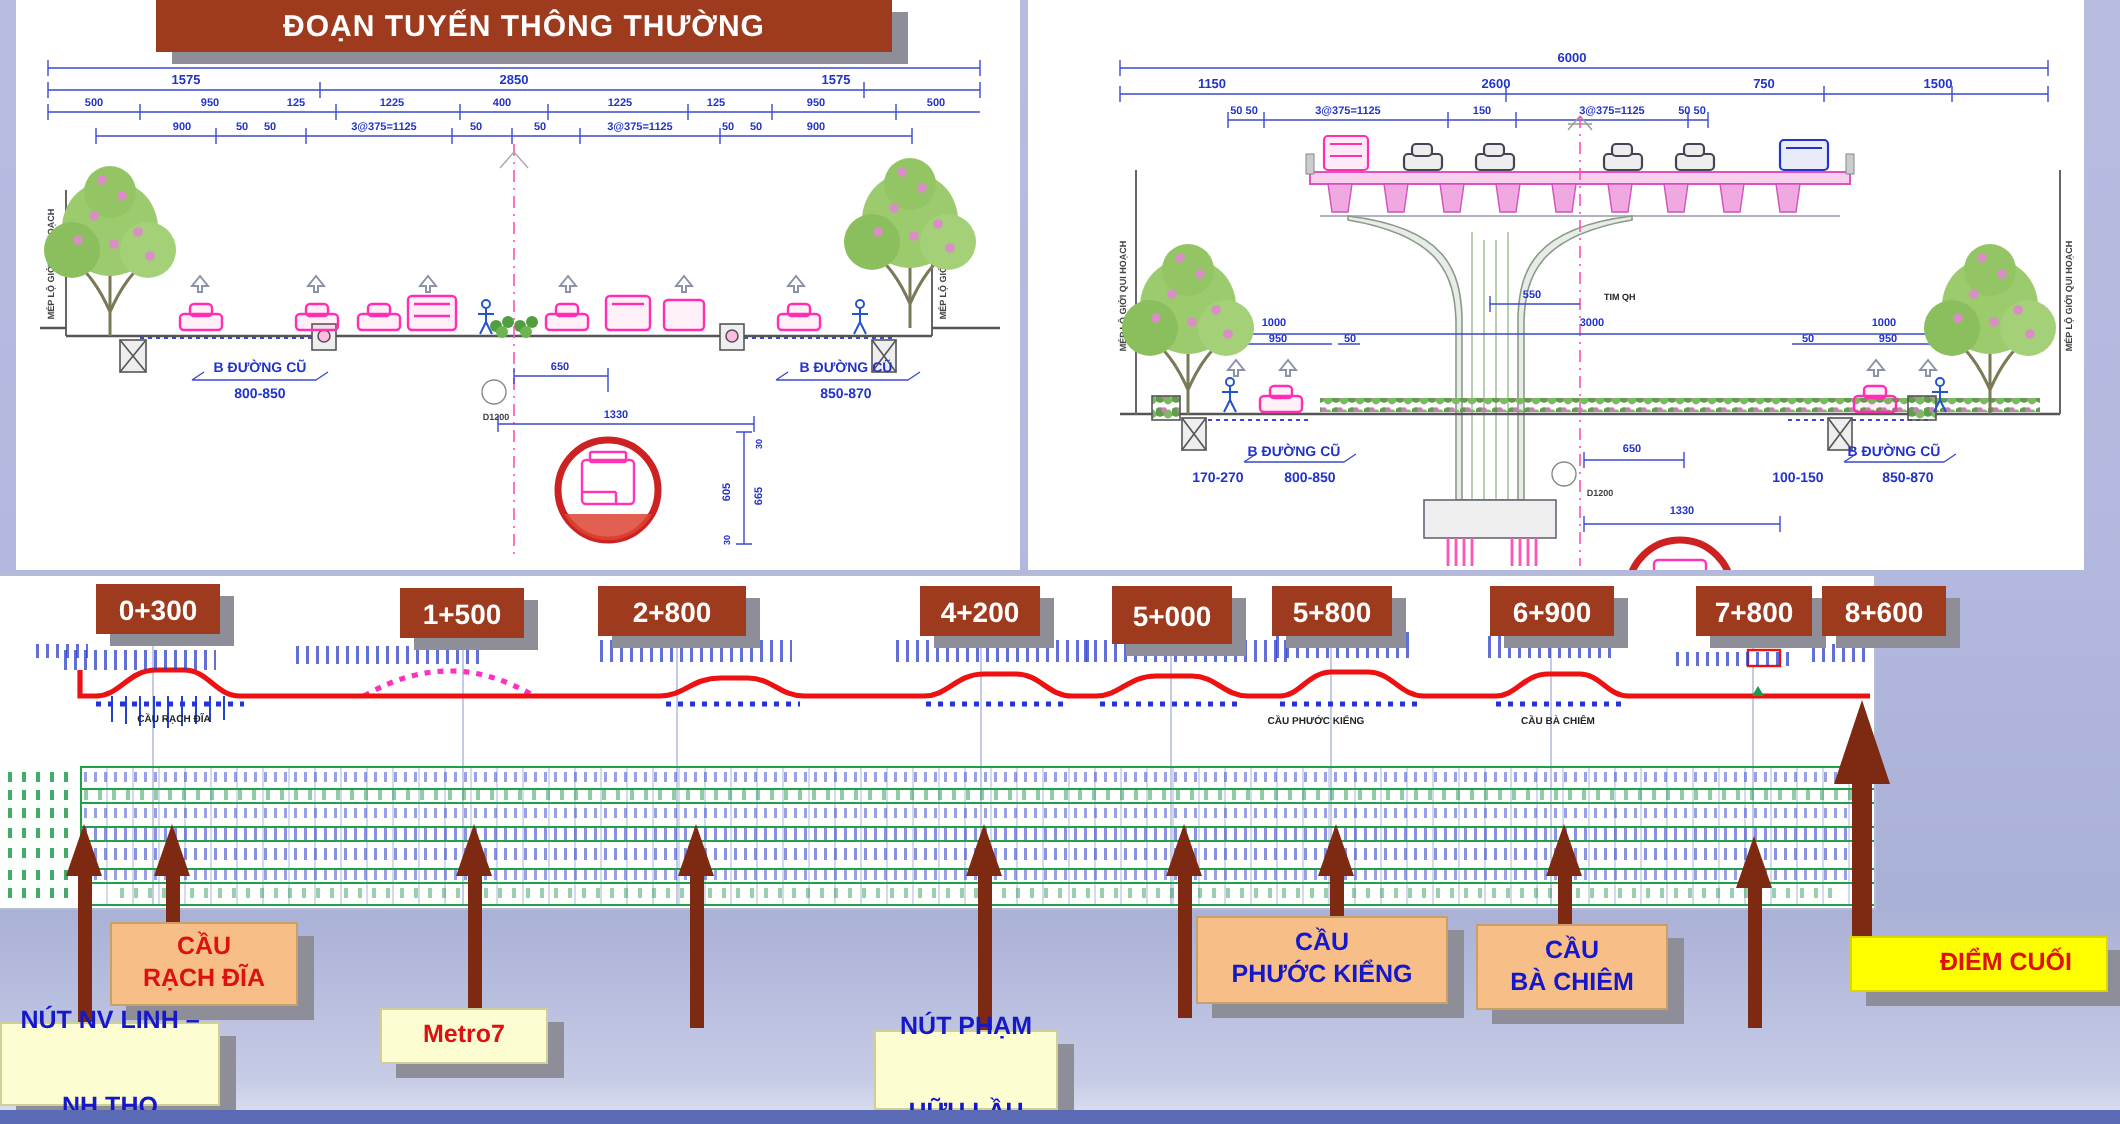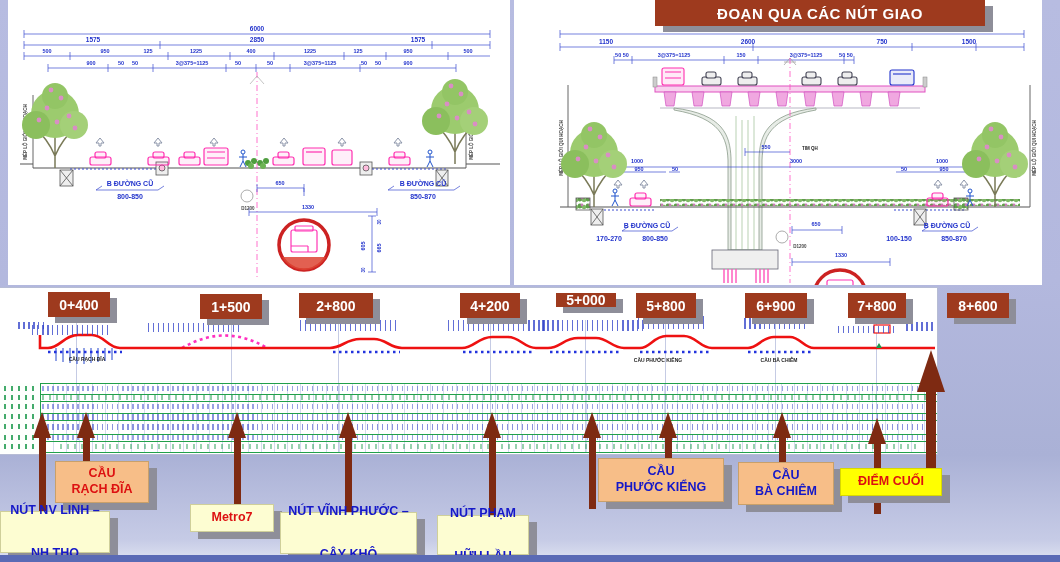--- a/index.html
+++ b/index.html
@@ -179,20 +179,23 @@
 
       <g stroke="#3a4ad0" stroke-width="0.7" fill="none">
           <path d="M88,190 l6,-4 M88,190 H150 M150,190 l6,-4 M380,190 l6,-4 M380,190 H446 M446,190 l6,-4"></path>
         </g>
       <text class="lbl" x="122" y="186">B ĐƯỜNG CŨ</text>
       <text class="lbl" x="122" y="199">800-850</text>
       <text class="lbl" x="415" y="186">B ĐƯỜNG CŨ</text>
       <text class="lbl" x="415" y="199">850-870</text>
     </svg>
   </div>
+  <div class="hdr" style="left:78px;top:0;width:368px;height:26px;">
+      <span>ĐOẠN TUYẾN THÔNG THƯỜNG</span>
+    </div>
 
   <div class="panel" style="left:514px;top:0;width:528px;height:285px;">
     <svg width="528" height="285" viewBox="0 0 528 285">
       <defs>
         <pattern id="hedgeP" width="8" height="7" patternUnits="userSpaceOnUse">
           <circle cx="2" cy="3" r="2.4" fill="#5f9e4a"></circle>
             <circle cx="6" cy="4" r="2.2" fill="#7db963"></circle>
             <circle cx="4" cy="2" r="1.4" fill="#c87fb4"></circle>
         </pattern>
       </defs>
@@ -341,23 +344,20 @@
       <circle cx="268" cy="237" r="6" stroke="#888" fill="none" stroke-width="0.7"></circle>
       <text class="dims" x="302" y="226">650</text>
       <text style="font-size:4.5px;fill:#444;text-anchor:middle" x="286" y="248">D1200</text>
       <text class="dims" x="327" y="257">1330</text>
       <g>
         <circle cx="326" cy="296" r="26" fill="#fff" stroke="#cc2222" stroke-width="3.5"></circle>
         <rect x="313" y="280" width="26" height="12" rx="2" stroke="#ff35b5" fill="none" stroke-width="1.2"></rect>
       </g>
     </svg>
   </div>
-  <div class="hdr" style="left:655px;top:0;width:330px;height:26px;">
-      <span>ĐOẠN QUA CÁC NÚT GIAO</span>
-    </div>
 
   <div class="panel" style="left:0;top:287px;width:937px;height:166px;border:1px solid #b6bcd4;border-left:none;"></div>
 
   <div class="vline" style="left:76px;top:320px;height:132px;"></div>
   <div class="vline" style="left:231px;top:320px;height:132px;"></div>
   <div class="vline" style="left:338px;top:320px;height:132px;"></div>
   <div class="vline" style="left:490px;top:320px;height:132px;"></div>
   <div class="vline" style="left:585px;top:320px;height:132px;"></div>
   <div class="vline" style="left:665px;top:320px;height:132px;"></div>
   <div class="vline" style="left:775px;top:320px;height:132px;"></div>
@@ -417,44 +417,44 @@
     <div class="micro" style="left:42px;top:3px;width:893px;height:5px;opacity:.65;"></div>
     <div class="microg" style="left:42px;top:12px;width:893px;height:5px;opacity:.6;"></div>
     <div class="micro" style="left:42px;top:21px;width:893px;height:5px;opacity:.65;"></div>
     <div class="micro" style="left:42px;top:31px;width:893px;height:6px;opacity:.75;"></div>
     <div class="micro" style="left:42px;top:41px;width:893px;height:6px;opacity:.75;"></div>
     <div class="micro" style="left:42px;top:52px;width:893px;height:5px;opacity:.65;"></div>
     <div class="microg" style="left:60px;top:61px;width:860px;height:5px;opacity:.55;"></div>
   </div>
 
   <div class="stn" style="left:48px;top:292px;width:62px;height:25px;">
-      <span>0+400</span>
+      <span>0+300</span>
     </div>
   <div class="stn" style="left:200px;top:294px;width:62px;height:25px;">
       <span>1+500</span>
     </div>
   <div class="stn" style="left:299px;top:293px;width:74px;height:25px;">
       <span>2+800</span>
     </div>
   <div class="stn" style="left:460px;top:293px;width:60px;height:25px;text-align:center;">
       <span>4+200</span>
     </div>
-  <div class="stn" style="left:556px;top:293px;width:60px;height:14px;">
+  <div class="stn" style="left:556px;top:293px;width:60px;height:29px;">
       <span>5+000</span>
     </div>
   <div class="stn" style="left:636px;top:293px;width:60px;height:25px;">
       <span>5+800</span>
     </div>
   <div class="stn" style="left:745px;top:293px;width:62px;height:25px;">
       <span>6+900</span>
     </div>
   <div class="stn" style="left:848px;top:293px;width:58px;height:25px;">
       <span>7+800</span>
     </div>
-  <div class="stn" style="left:911px;top:293px;width:62px;height:25px;margin-left:36px;">
+  <div class="stn" style="left:911px;top:293px;width:62px;height:25px;">
       <span>8+600</span>
     </div>
 
   <div id="arrows">
       <div class="ahead" style="left: 33px; top: 412px;"></div>
       <div class="shaft" style="left: 38.5px; top: 436px; height: 77px;"></div>
       <div class="ahead" style="left: 77px; top: 412px;"></div>
       <div class="shaft" style="left: 82.5px; top: 436px; height: 27px;"></div>
       <div class="ahead" style="left: 228px; top: 412px;"></div>
       <div class="shaft" style="left: 233.5px; top: 436px; height: 78px;"></div>
@@ -479,34 +479,30 @@
     <span class="t-red">CẦU</span>
     <span class="t-red">RẠCH ĐĨA</span>
   </div>
   <div class="co co-cream" style="left:0px;top:511px;width:108px;height:40px;">
     <span class="t-blue">NÚT NV LINH –</span>
     <span class="t-blue">NH THỌ</span>
   </div>
   <div class="co co-cream" style="left:190px;top:504px;width:82px;height:26px;">
     <span class="t-red">Metro7</span>
   </div>
-  <div class="co co-cream" style="left:280px;top:512px;width:135px;height:40px;">
-    <span class="t-blue">NÚT VĨNH PHƯỚC –</span>
-    <span class="t-blue">CÂY KHÔ</span>
-  </div>
   <div class="co co-cream" style="left:437px;top:515px;width:90px;height:38px;">
     <span class="t-blue">NÚT PHẠM</span>
     <span class="t-blue">HỮU LẦU</span>
   </div>
   <div class="co co-peach" style="left:598px;top:458px;width:124px;height:42px;">
     <span class="t-blue">CẦU</span>
     <span class="t-blue">PHƯỚC KIỂNG</span>
   </div>
   <div class="co co-peach" style="left:738px;top:462px;width:94px;height:41px;">
     <span class="t-blue">CẦU</span>
     <span class="t-blue">BÀ CHIÊM</span>
   </div>
-  <div class="co co-yellow" style="left:840px;top:468px;width:100px;height:26px;">
+  <div class="co co-yellow" style="left:925px;top:468px;width:100px;height:26px;padding-left:27px;">
     <span class="t-red">ĐIỂM CUỐI</span>
   </div>
 
   <div class="botbar"></div>
 </div>
 
 </body></html>

